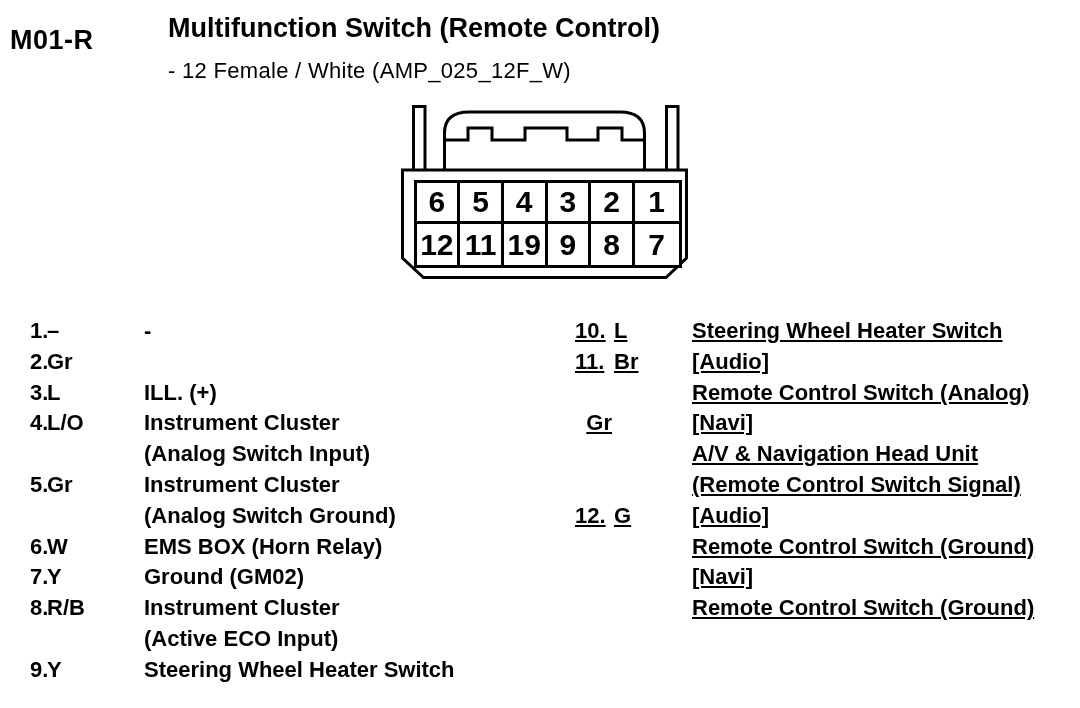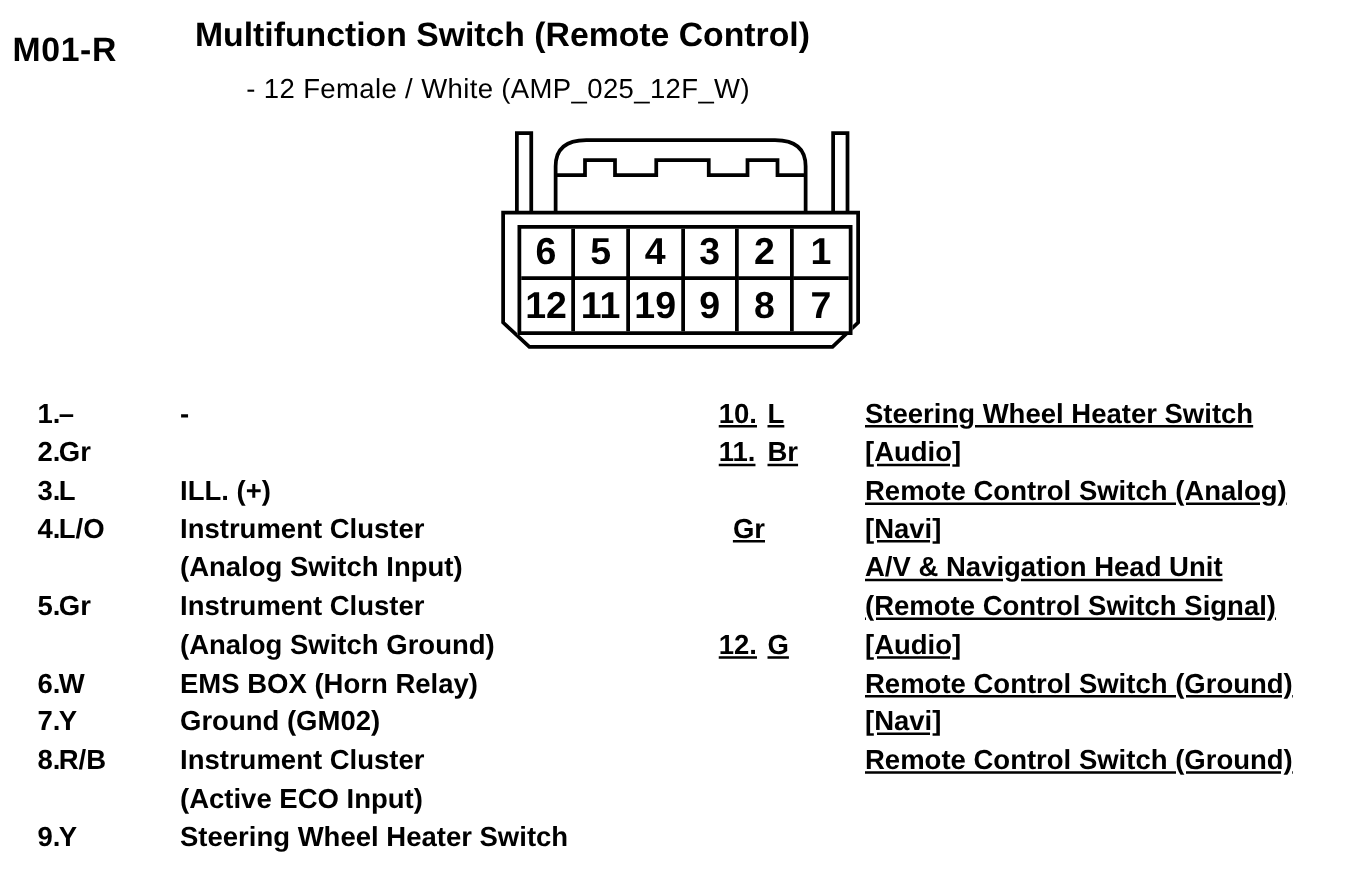--- a/index.html
+++ b/index.html
@@ -2,22 +2,22 @@
 <html><head>
 <meta charset="utf-8">
 <style>
   html,body{margin:0;padding:0;background:#fff;}
   #page{
     position:relative;width:1080px;height:708px;background:#ffffff;color:#000;
     font-family:"Liberation Sans",sans-serif;overflow:hidden;
   }
   
   #code{position:absolute;left:10px;top:13px;font-size:27px;font-weight:bold;letter-spacing:.5px;white-space:nowrap;margin-top:12px;}
-  #title{position:absolute;left:156px;top:13px;font-size:27px;font-weight:bold;white-space:nowrap;}
-  #subtitle{position:absolute;left:168px;top:58px;font-size:22px;font-weight:400;letter-spacing:.3px;white-space:nowrap;margin-left:29px;}
+  #title{position:absolute;left:168px;top:13px;font-size:27px;font-weight:bold;white-space:nowrap;}
+  #subtitle{position:absolute;left:168px;top:58px;font-size:22px;font-weight:400;letter-spacing:.3px;white-space:nowrap;}
 
   
   #connector{position:absolute;left:395px;top:103px;width:300px;height:190px;}
   #connector svg{position:absolute;left:0;top:0;}
   #pin-grid{
     position:absolute;left:18.5px;top:77px;width:268px;height:88px;
     display:grid;grid-template-columns:repeat(6,1fr);grid-template-rows:repeat(2,1fr);
     border:3px solid #000;box-sizing:border-box;background:#fff;
   }
   .pin-cell{

